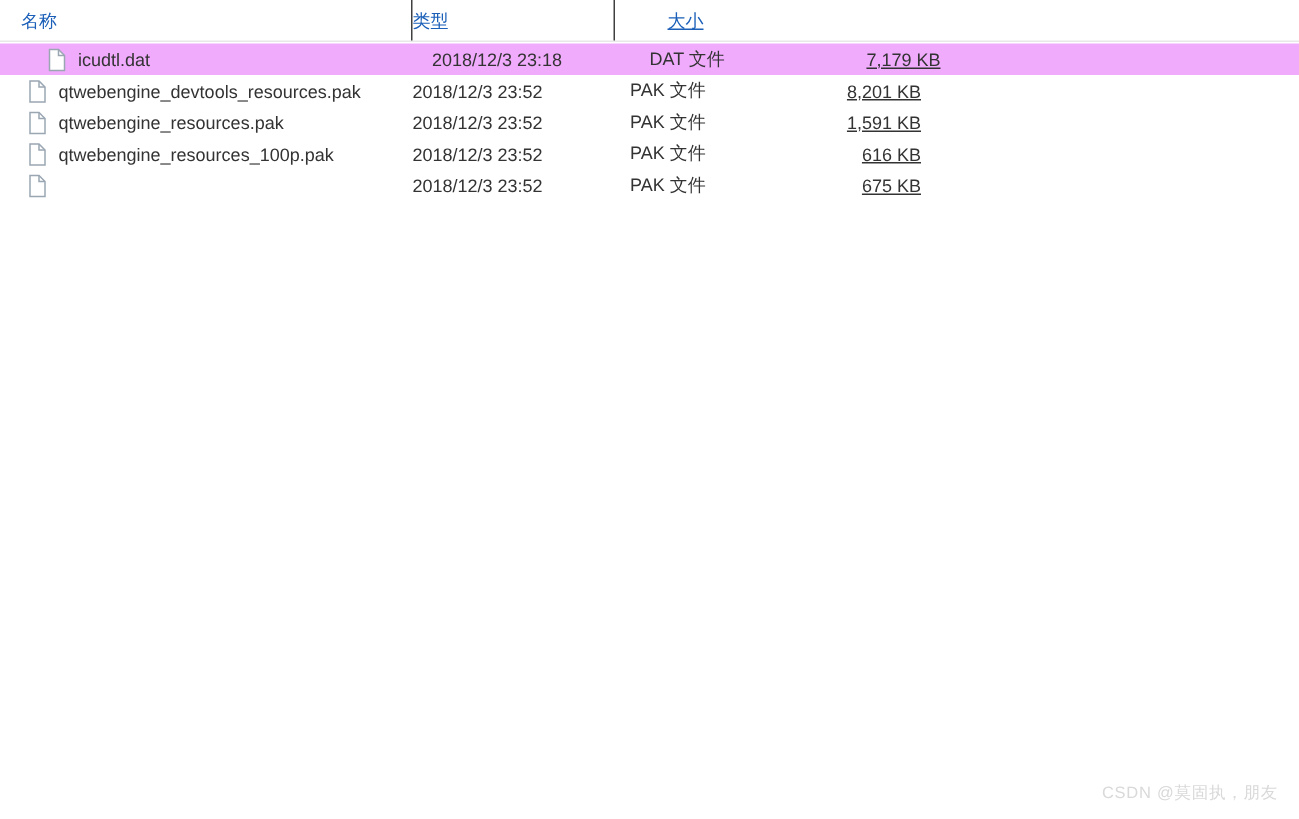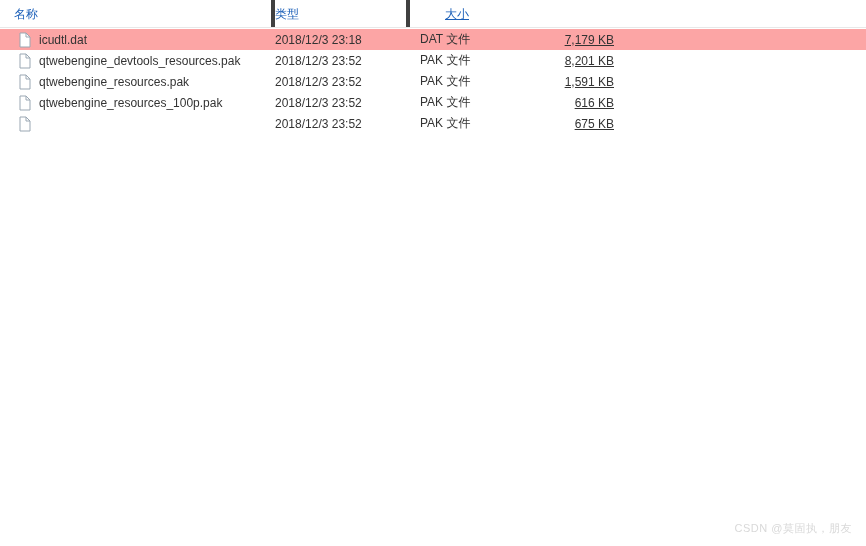--- a/index.html
+++ b/index.html
@@ -26,35 +26,36 @@
       user-select: none;
     }
     .col-name { width: 275px; padding-left: 14px; position: relative; }
     .col-date { width: 145px; position: relative; }
     .col-type { width: 135px; position: relative; }
     .col-size { width: 65px; text-align: right; padding-right: 6px; position: relative; text-decoration: underline; }
     .header-row .col {
       height: 100%;
       display: flex;
       align-items: center;
-      border-right: 4px solid #404040;
+      border-right: 1px solid #404040;
       padding-top: 1px;
     }
     .header-row .col-size {
       justify-content: flex-end;
       border-right: none;
     }
     .file-row {
       display: flex;
       height: 21px;
       align-items: center;
       padding-left: 0;
     }
     .file-row.selected {
-      background: #fca5a5;
+      background: #f0abfc;
+      padding-left: 13px;
     }
     .file-row .col {
       display: flex;
       align-items: center;
       height: 100%;
       overflow: hidden;
       white-space: nowrap;
     }
     .file-row .col-name {
       padding-left: 17px;

